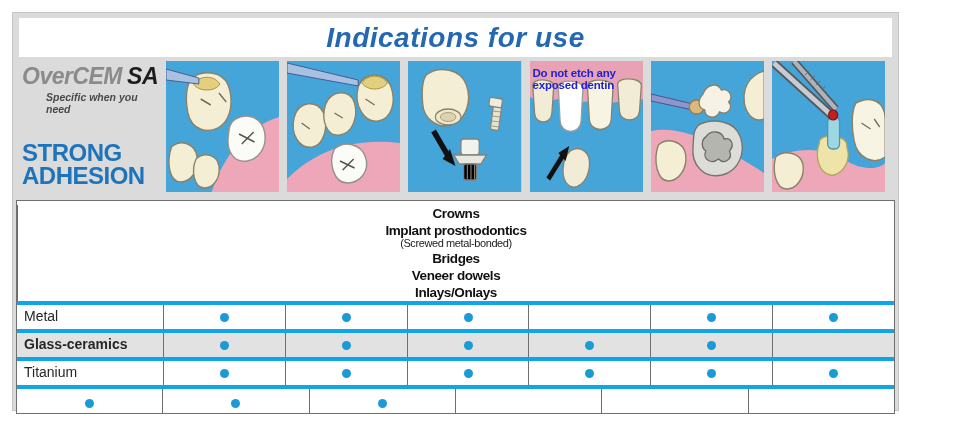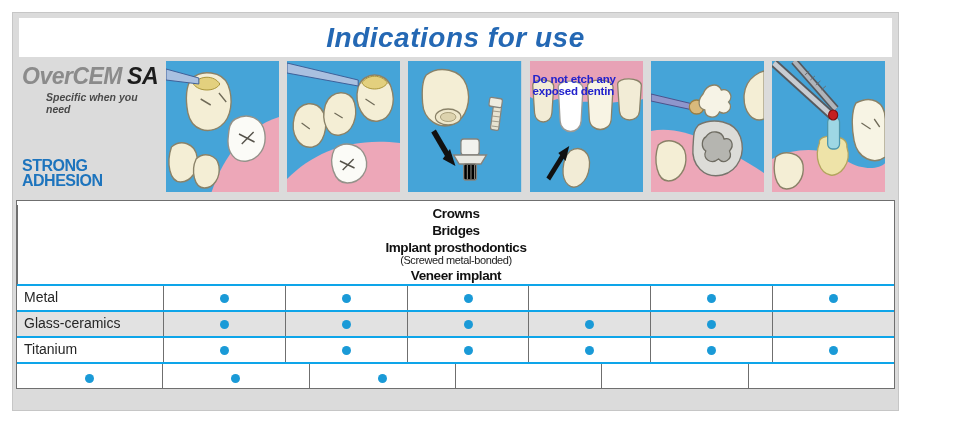--- a/index.html
+++ b/index.html
@@ -12,41 +12,41 @@
   .title{font-size:28px;font-weight:bold;font-style:italic;
          color:var(--title-blue,#2468b4);letter-spacing:.5px;}
   
   .strip{display:flex;height:139px;}
   .brand{width:148px;flex:none;display:flex;flex-direction:column;
          padding:6px 0 8px 9px;box-sizing:border-box;}
   .brand-line{font-style:italic;font-weight:bold;font-size:23px;letter-spacing:-.5px;white-space:nowrap;}
   .brand-name{color:#8b8b8b;}
   .brand-suffix{color:#1c1c1c;margin-left:5px;}
   .tagline{font-style:italic;font-weight:bold;font-size:10.5px;color:#4a4a4a;margin-top:1px;margin-left:24px;}
-  .strong{margin-top:auto;font-weight:bold;font-size:16px;line-height:.95;
+  .strong{margin-top:auto;font-weight:bold;font-size:24px;line-height:.95;
           color:var(--strong-blue,#1d74bd);letter-spacing:-.5px;}
   .illus-strip{flex:1;display:flex;gap:8px;padding:4px 13px 0 5px;}
   .illus{flex:1;height:131px;position:relative;min-width:0;}
   .illus svg{width:100%;height:100%;display:block;}
-  .note{position:absolute;top:12px;left:3px;right:0;font-weight:bold;font-size:11.5px;
+  .note{position:absolute;top:6px;left:3px;right:0;font-weight:bold;font-size:11.5px;
         line-height:1.08;color:var(--note-blue,#2222cc);white-space:pre-line;letter-spacing:-.2px;}
   
   .tbl{margin:4px 3px 0 3px;background:#ffffff;border:1px solid #6f6f6f;}
   .trow{display:flex;}
-  .trow + .trow{border-top:2px solid #0ea5e9;}
+  .trow + .trow{border-top:4px solid #0ea5e9;}
   .cell{box-sizing:border-box;display:flex;align-items:center;justify-content:center;min-width:0;}
   .cell + .cell{border-left:1px solid #6f6f6f;}
   .labelcell{width:146px;flex:none;justify-content:flex-start;
              padding:2px 4px 2px 7px;font-size:14px;color:#262626;line-height:1.12;}
   .headrow{min-height:41px;background:#ffffff;flex-direction:column;}
   .headcell{flex:1;flex-direction:column;justify-content:center;padding:1px 0;}
   .hl{font-weight:bold;font-size:13.5px;letter-spacing:-.4px;white-space:nowrap;color:#111;}
   .hs{font-size:11px;letter-spacing:-.4px;white-space:nowrap;margin-top:-1px;color:#222;}
   .datarow{min-height:24px;}
-  .datarow.alt{background:var(--alt-row-bg,#e2e2e2);}
+  .datarow.alt{background:var(--alt-row-bg,#e2e2e2);font-weight:bold;}
   .datacell{flex:1;}
   .dot{width:9px;height:9px;border-radius:50%;background:var(--accent-blue,#1a9ad7);}
   .datarow:last-child .datacell{align-items:flex-start;padding-top:10px;}
   .datarow:last-child .labelcell{align-items:flex-start;padding-top:3px;}
 </style>
 </head>
 <body>
 
 <div class="card">
 
@@ -171,28 +171,31 @@
     </div>
   </div>
 
   <div class="tbl" id="tbl">
       <div class="trow headrow">
         <div class="cell labelcell"></div>
         <div class="cell headcell">
           <div class="hl">Crowns</div>
         </div>
         <div class="cell headcell">
-          <div class="hl">Bridges</div>
-        </div>
-        <div class="cell headcell">
           <div class="hl">Implant prosthodontics</div>
           <div class="hs">(Screwed metal-bonded)</div>
         </div>
         <div class="cell headcell">
-          <div class="hl">Veneer implant</div>
+          <div class="hl">Bridges</div>
+        </div>
+        <div class="cell headcell">
+          <div class="hl">Veneer dowels</div>
+        </div>
+        <div class="cell headcell">
+          <div class="hl">Inlays/Onlays</div>
         </div>
       </div>
       <div class="trow datarow">
         <div class="cell labelcell">Metal</div>
         <div class="cell datacell">
           <div class="dot"></div>
         </div>
         <div class="cell datacell">
           <div class="dot"></div>
         </div>

